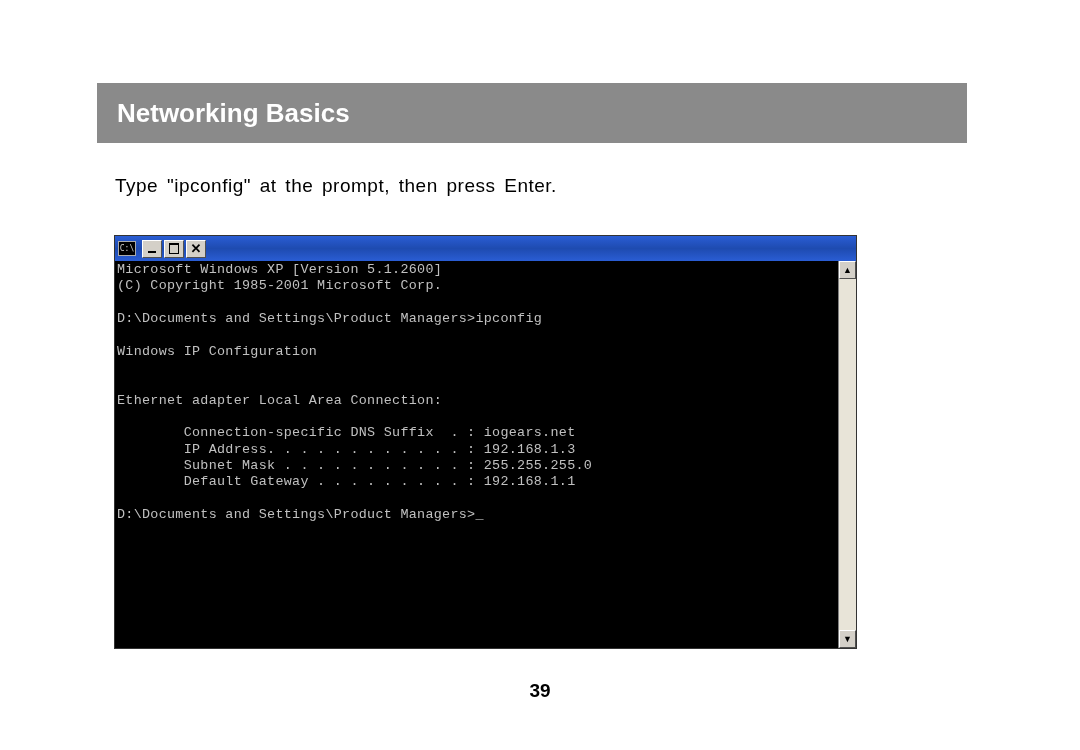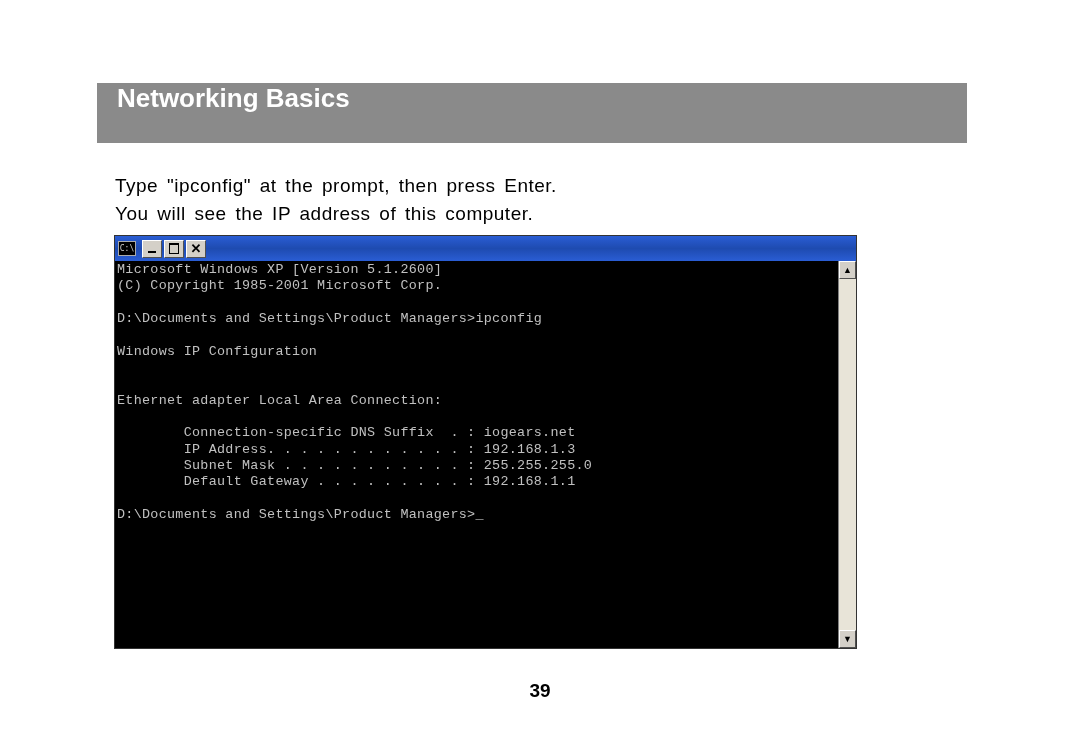--- a/index.html
+++ b/index.html
@@ -11,21 +11,21 @@
       position: relative;
     }
     .header-bar {
       position: absolute;
       left: 97px;
       top: 83px;
       width: 870px;
       height: 60px;
       background: #8a8a8a;
       display: flex;
-      align-items: flex-start;
+      align-items: center;
       padding-left: 20px;
     }
     .header-title {
       color: #ffffff;
       font-size: 26px;
       font-weight: bold;
     }
     .instructions {
       position: absolute;
       left: 115px;
@@ -148,21 +148,20 @@
   </style>
 </head>
 <body>
 
 <div class="header-bar">
   <span class="header-title">Networking Basics</span>
 </div>
 
 <div class="instructions">
   <div>Type "ipconfig" at the prompt, then press Enter.</div>
-  <div>You will see the IP address of this computer.</div>
 </div>
 
 <div class="cmd-window">
   <div class="titlebar">
     <div class="titlebar-icon">C:\</div>
     <div class="win-controls">
       <div class="win-btn minimize"></div>
       <div class="win-btn maximize"></div>
       <div class="win-btn close">✕</div>
     </div>

